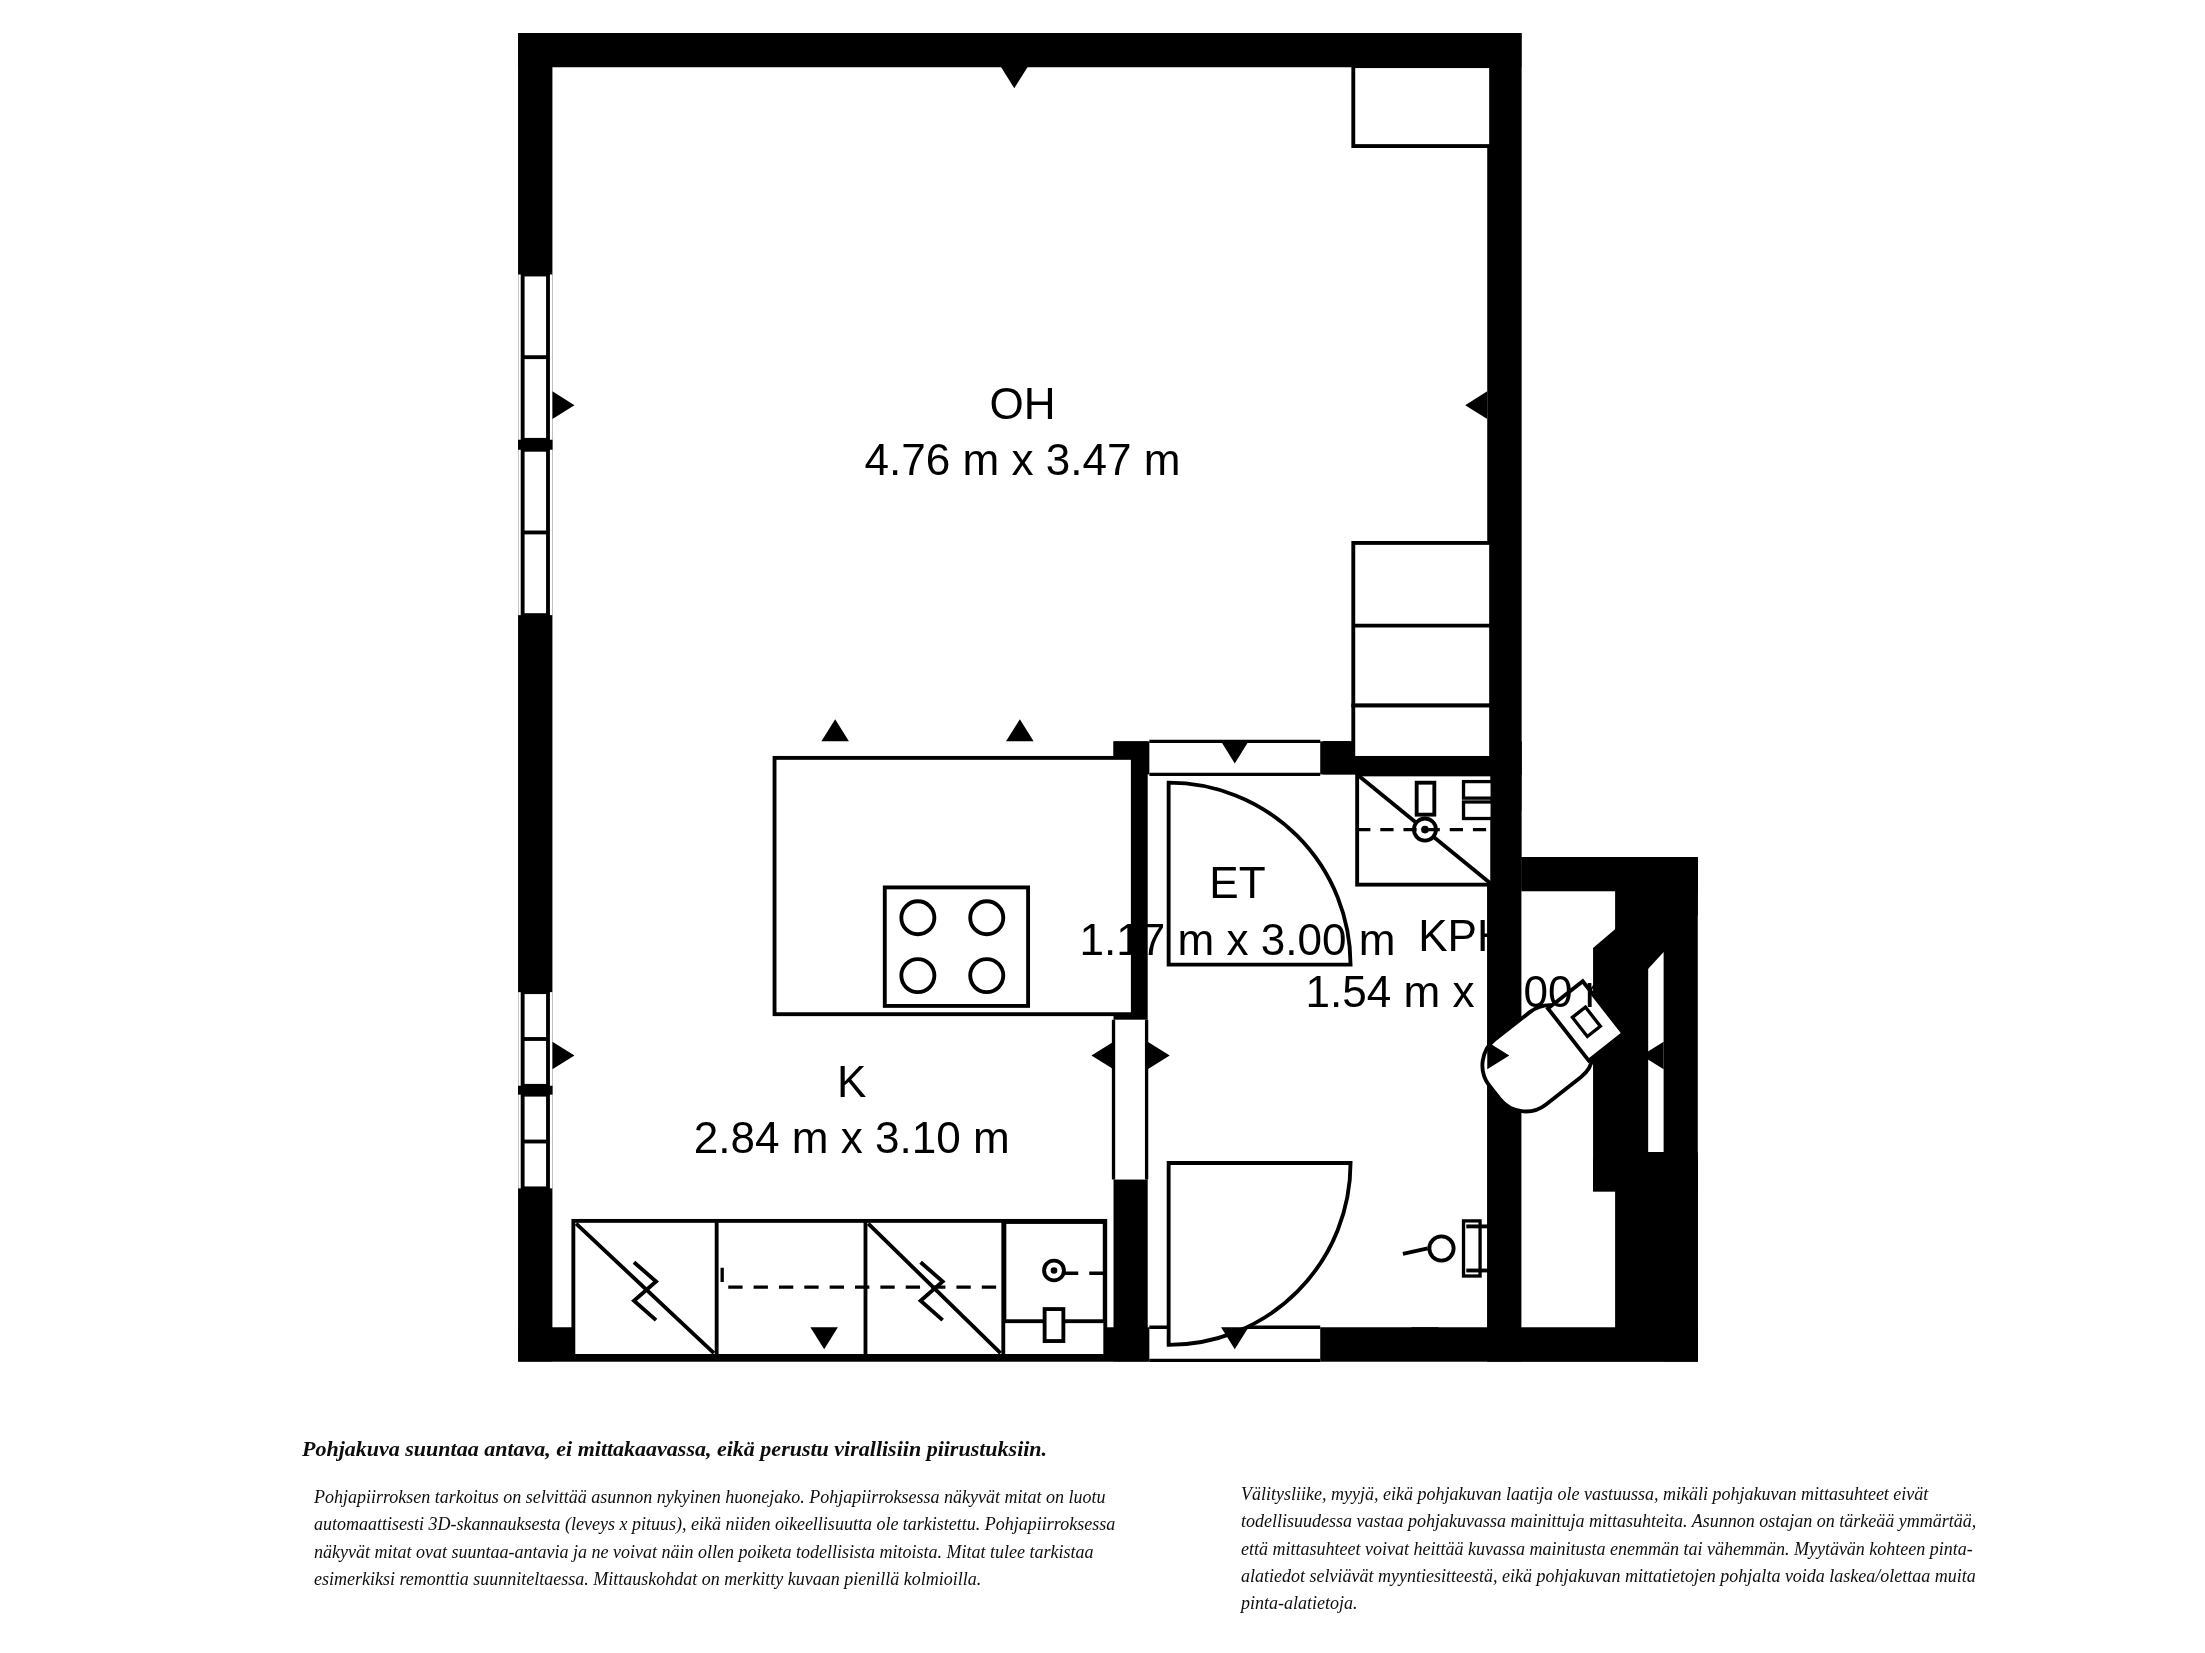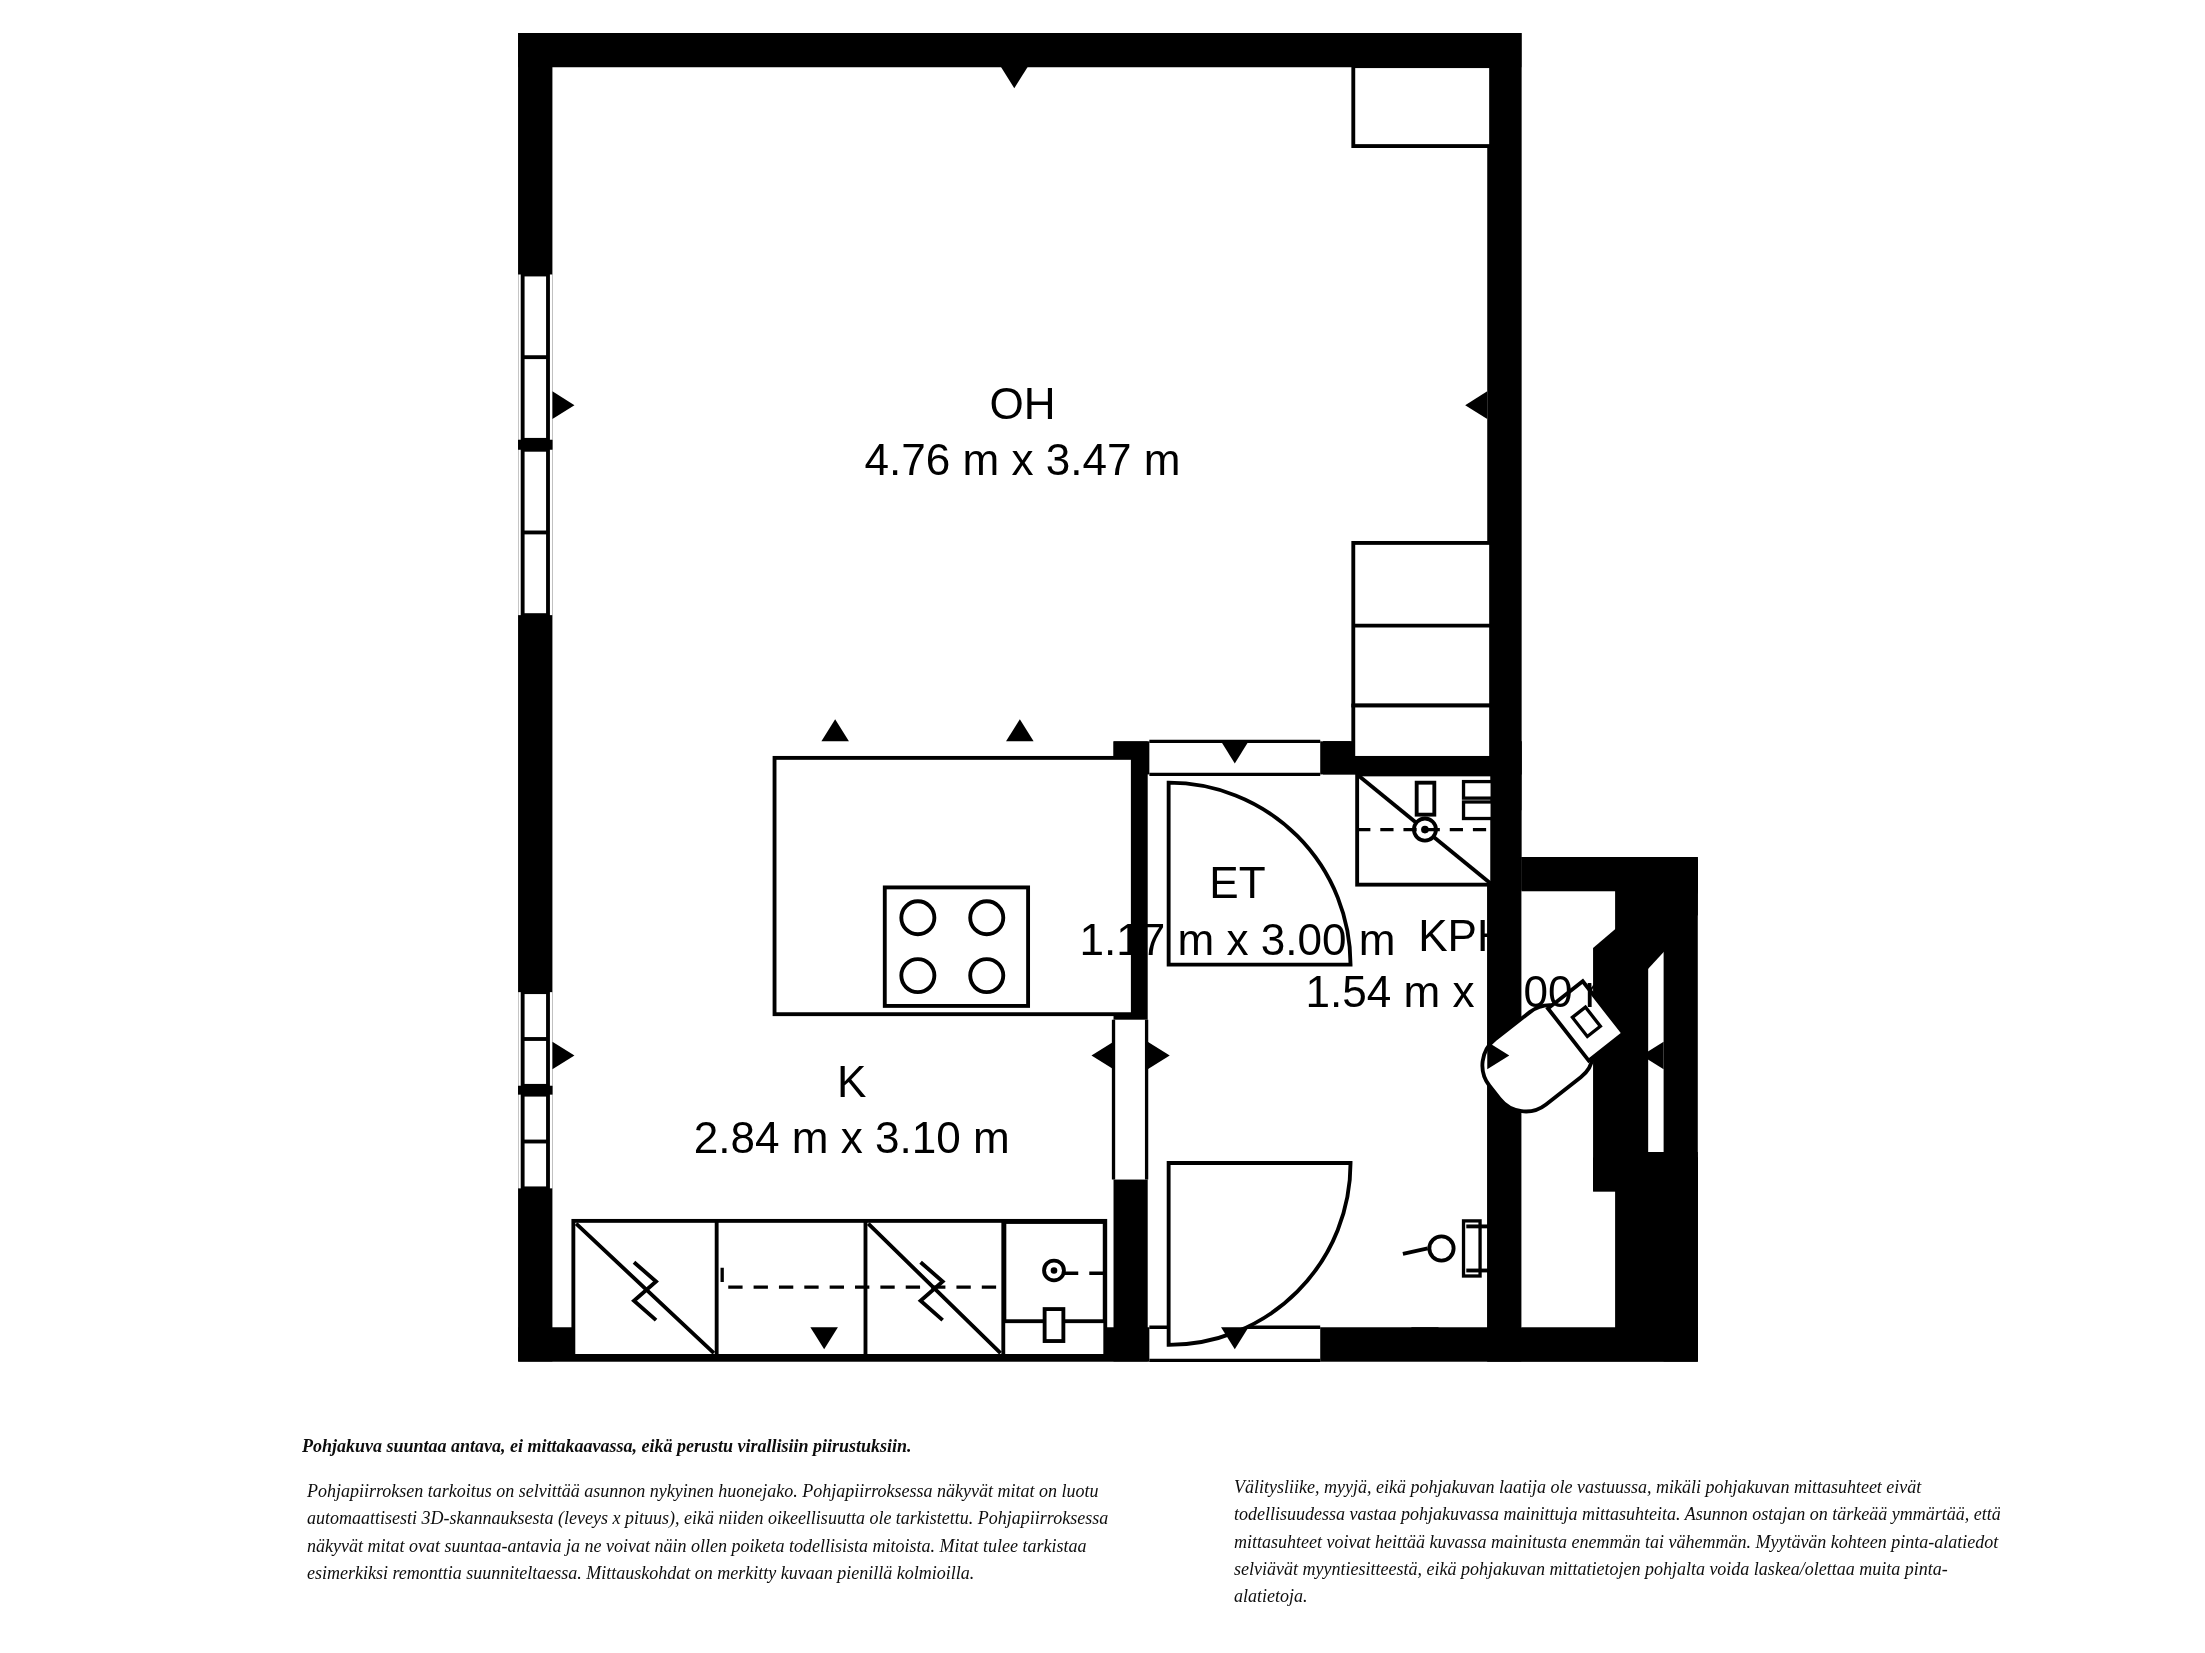--- a/index.html
+++ b/index.html
@@ -32,28 +32,28 @@
     top: 1433px;
     width: 849px;
   }
   .disclaimer-right {
     left: 1229px;
     top: 1469px;
     width: 783px;
   }
   .disclaimer-title {
     font-weight: bold;
-    font-size: 18px;
+    font-size: 22px;
     line-height: 1.45;
     margin: 0 0 19px 0;
   }
   .disclaimer-body {
     font-size: 18px;
     line-height: 1.52;
-    margin: 5px;
+    margin: 12px;
   }
 </style>
 </head>
 <body>
 
 <svg id="plan" viewBox="0 0 4000 2520" xmlns="http://www.w3.org/2000/svg">
 
   <g fill="#000000">
 
     <path fill-rule="evenodd" d="

